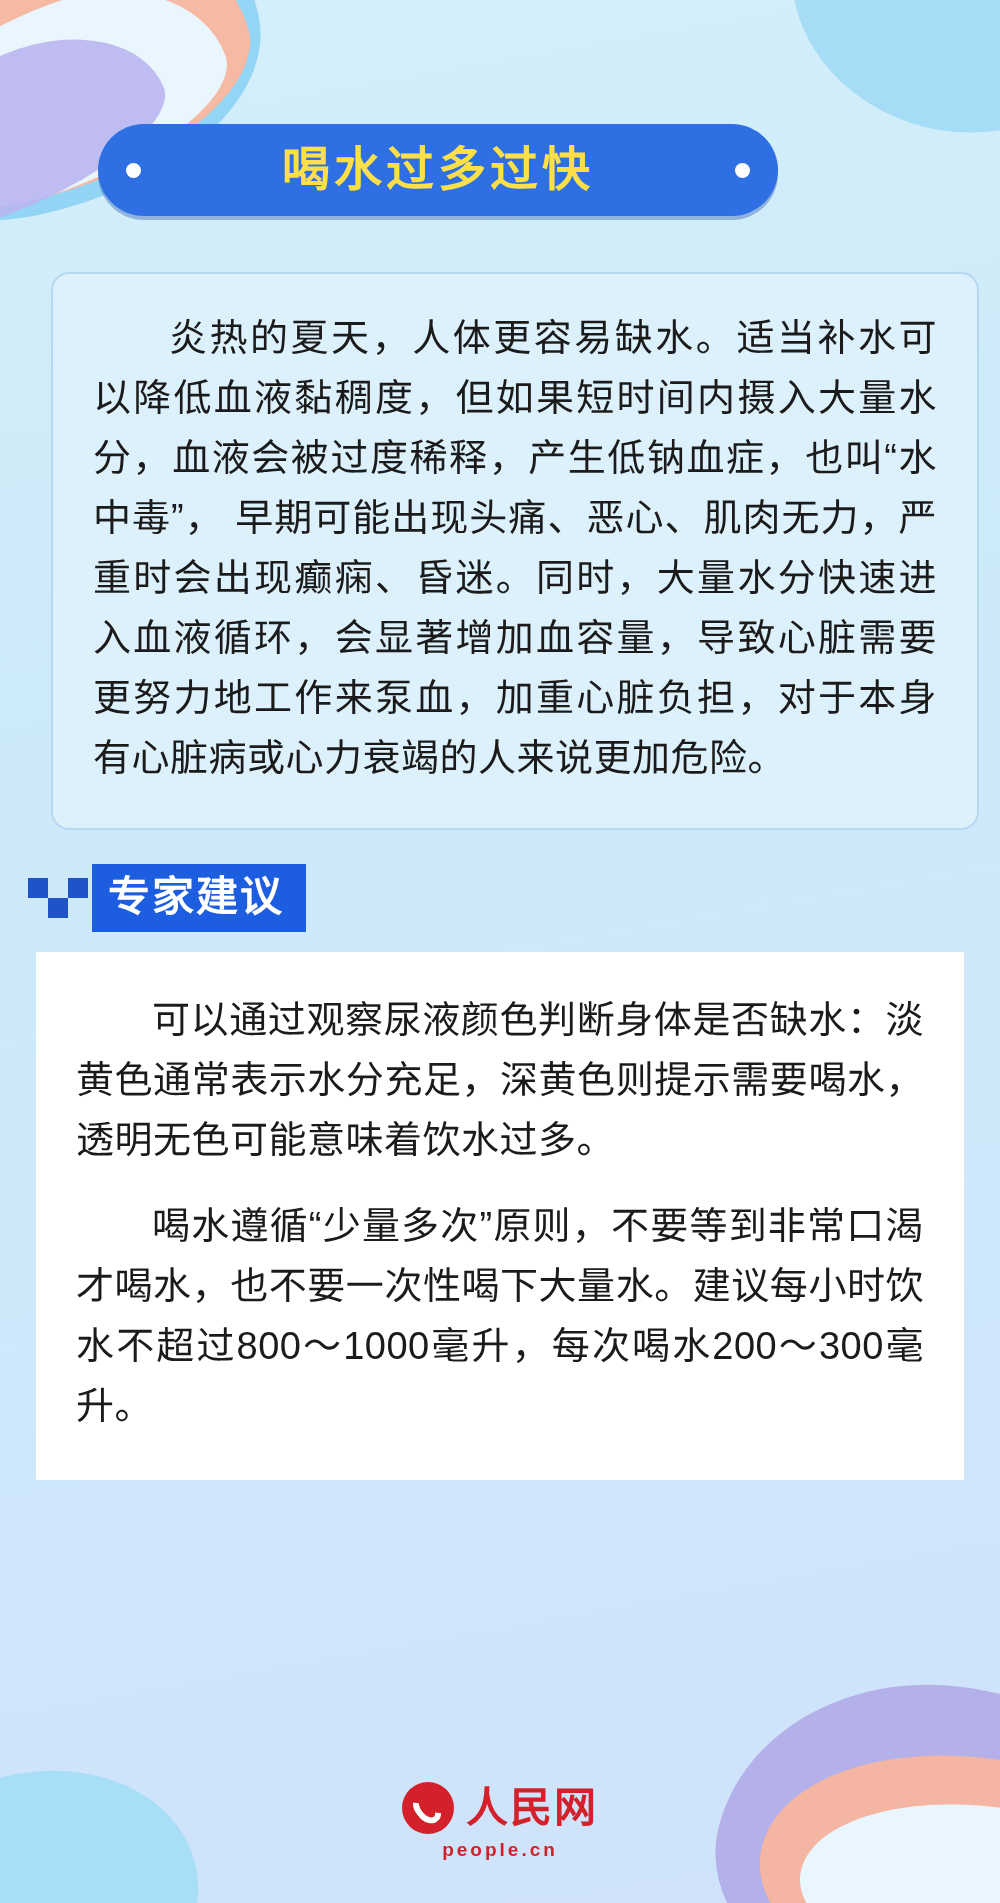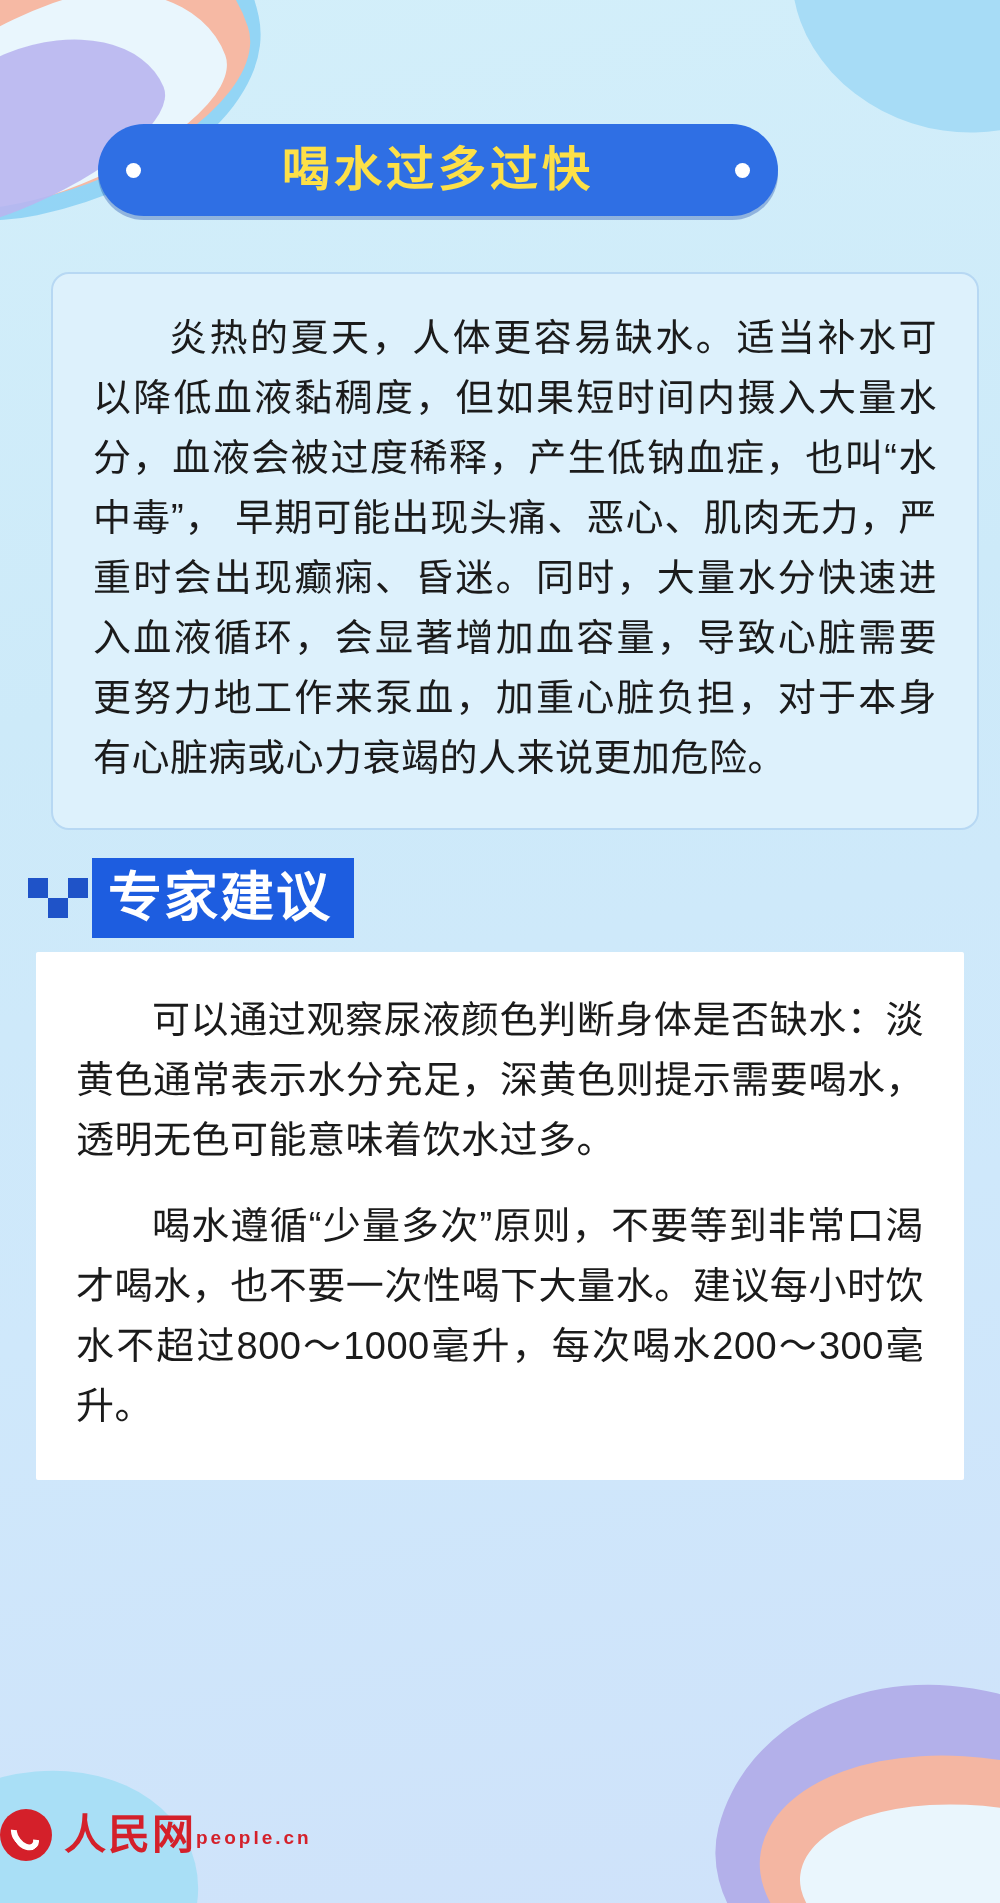--- a/index.html
+++ b/index.html
@@ -185,21 +185,21 @@
     display: grid;
     grid-template-columns: 20px 20px 20px;
     grid-template-rows: 20px 20px;
   }
   .checker i { display: block; }
   .checker i.on { background: #1f53c8; }
   .checker i.off { background: transparent; }
   .heading-tag {
     background: #1d5de0;
     color: #ffffff;
-    font-size: 54px;
+    font-size: 42px;
     font-weight: bold;
     letter-spacing: 2px;
     line-height: 1;
     padding: 12px 22px 14px 16px;
     white-space: nowrap;
   }
 
   
   .advice-card {
     position: absolute;
@@ -213,21 +213,21 @@
   }
   .advice-card p + p { margin-top: 26px; }
 
   
   .footer {
     position: absolute;
     bottom: 42px;
     left: 0;
     width: 1000px;
     display: flex;
-    flex-direction: row;
+    flex-direction: column;
     align-items: center;
   }
   .logo-row {
     display: flex;
     align-items: center;
     gap: 12px;
   }
   .logo-mark {
     width: 52px;
     height: 52px;

